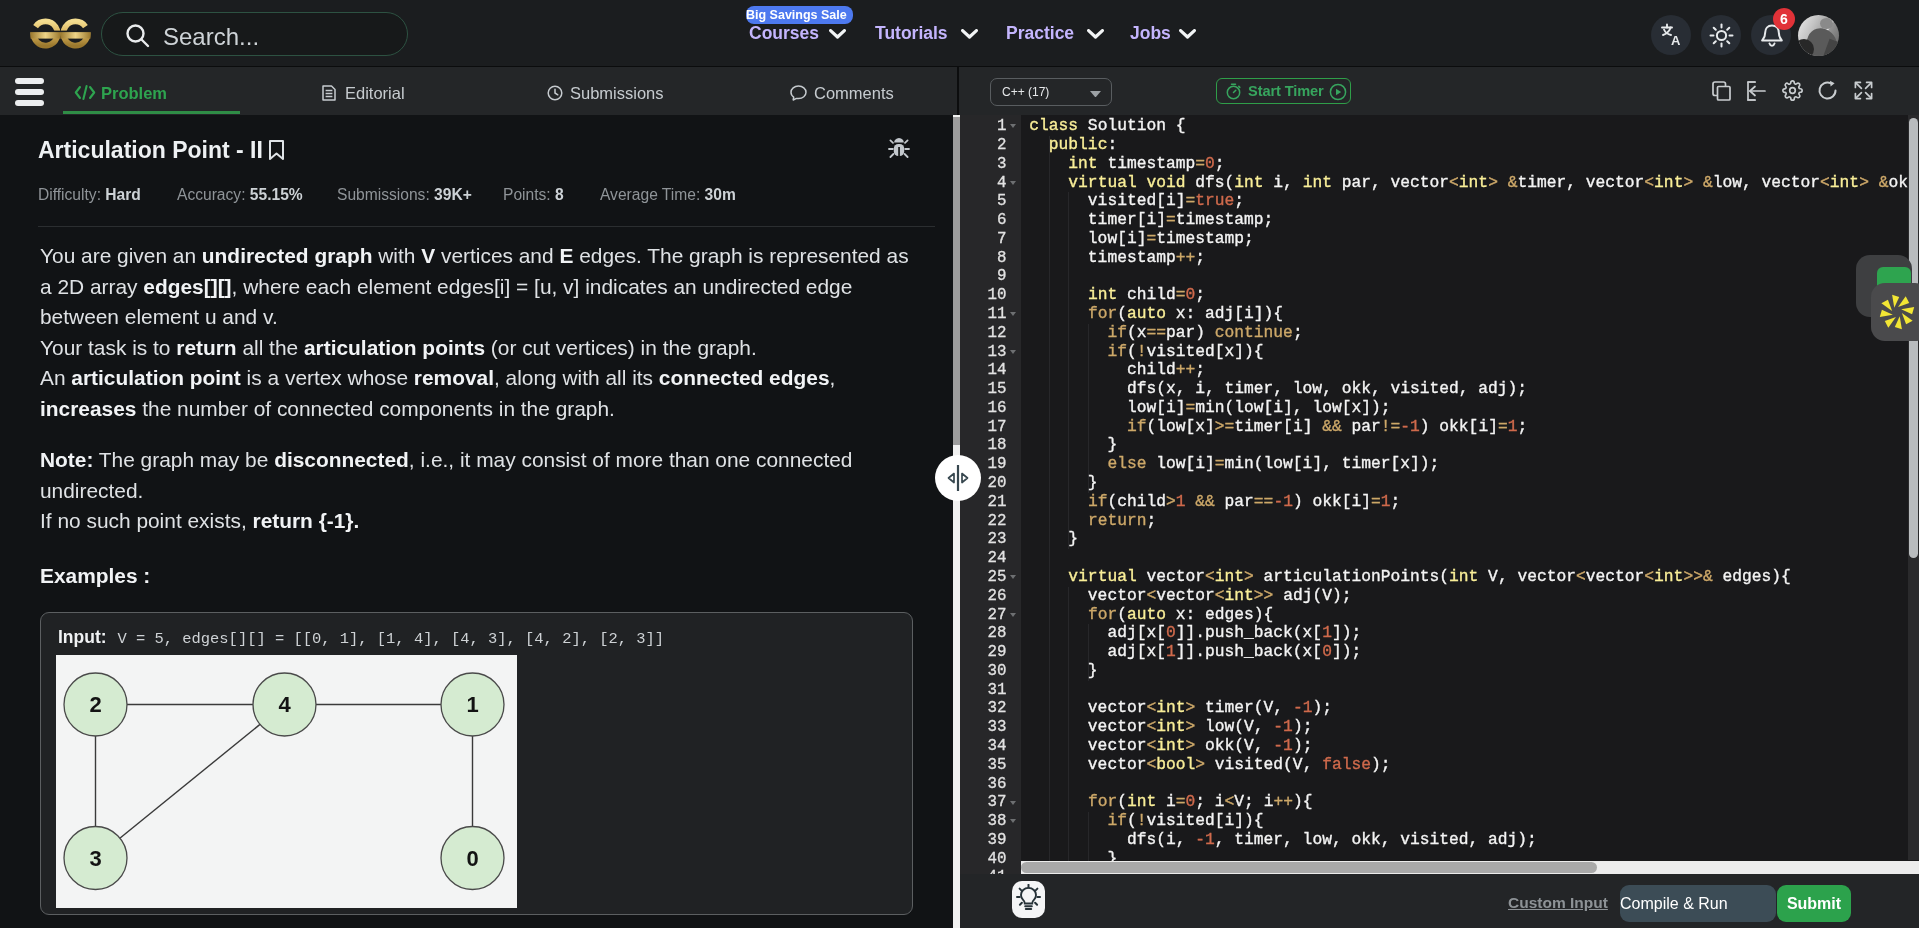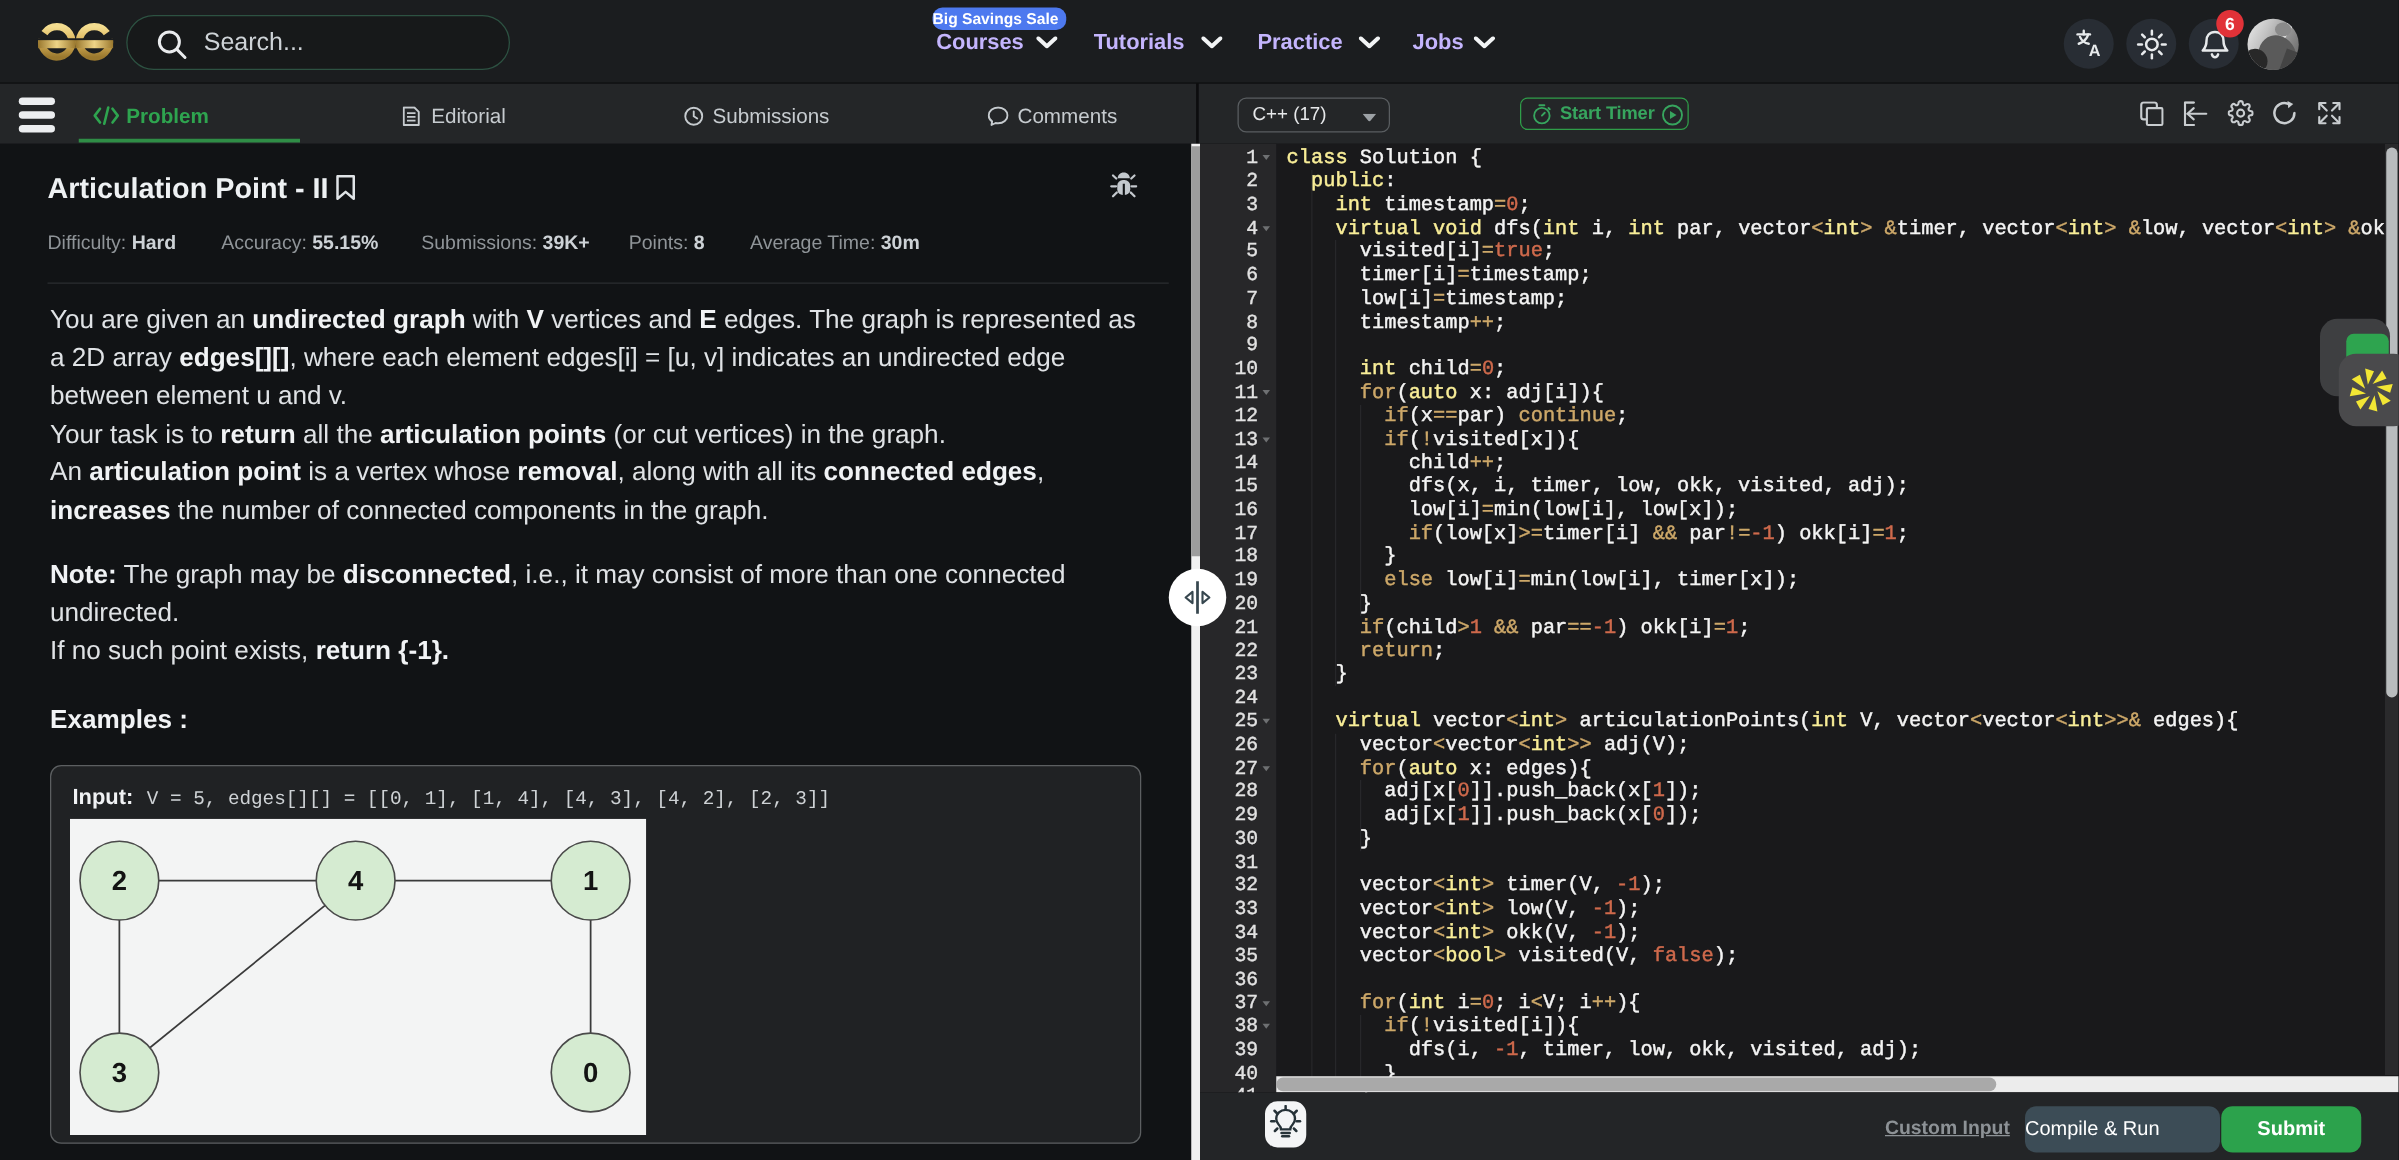--- a/index.html
+++ b/index.html
@@ -2,21 +2,21 @@
 <html><head>
 <meta charset="utf-8">
 <style>
 *{margin:0;padding:0;box-sizing:border-box}
 html,body{width:1919px;height:928px;overflow:hidden;background:#111315;font-family:"Liberation Sans",sans-serif}
 body{position:relative}
 .abs{position:absolute}
 
 #navbar{position:absolute;left:0;top:0;width:1919px;height:67px;background:#1b1d1f;border-bottom:1px solid #0b0c0d}
 #search{position:absolute;left:101px;top:12px;width:307px;height:44px;border:1.5px solid #2d5242;border-radius:22px;background:#17191a}
-#search .ph{position:absolute;left:61px;top:10px;font-size:20px;color:#ced3d7}
+#search .ph{position:absolute;left:61px;top:10px;font-size:24px;color:#ced3d7}
 .navlink{position:absolute;top:23px;font-size:17.5px;font-weight:bold;color:#c4b5fd}
 .chev{position:absolute;top:29px}
 #badge{position:absolute;left:746px;top:6px;width:107px;height:18px;background:#4d79ef;border-radius:8px;color:#fff;font-size:12.5px;font-weight:bold;text-align:left;line-height:18px}
 .cbtn{position:absolute;top:15px;width:40px;height:40px;border-radius:50%;background:#282d34}
 
 #tabbar{position:absolute;left:0;top:67px;width:957px;height:48px;background:#242628}
 #edheader{position:absolute;left:959px;top:67px;width:960px;height:48px;background:#242628}
 #vline{position:absolute;left:957px;top:67px;width:2px;height:48px;background:#0c0d0e}
 .tabtxt{position:absolute;top:17px;font-size:16.5px;color:#c6cbcf}
 #tab-underline{position:absolute;left:63px;top:44px;width:177px;height:3px;background:#2f8d46}
@@ -45,23 +45,23 @@
 #code .s{color:#F9EE98}
 #code .n{color:#CF6A4C}
 #hscroll{position:absolute;left:62px;top:746px;width:898px;height:13px;background:#ececec}
 #hthumb{position:absolute;left:0;top:1px;width:576px;height:11px;background:#a9a9a9;border-radius:6px}
 #vscroll{position:absolute;left:949px;top:0;width:11px;height:745px;background:#2a2a2c}
 #vthumb{position:absolute;left:1px;top:3px;width:9px;height:440px;background:#b9bcbe;border-radius:5px}
 #bottombar{position:absolute;left:959px;top:874px;width:960px;height:54px;background:#232527}
 #bulb{position:absolute;left:53px;top:7px;width:33px;height:37px;background:#f4f5f6;border-radius:10px}
 #custominput{position:absolute;left:549px;top:20px;font-size:15.5px;font-weight:600;color:#8d9296;text-decoration:underline}
 #compile{position:absolute;left:661px;top:10.5px;width:156px;height:37px;background:#3c4c56;border-radius:9px;color:#fff;font-size:16px;font-weight:normal;text-align:left;line-height:37px}
-#submit{position:absolute;left:818px;top:10.5px;width:112px;height:37px;background:#2ca24c;border-radius:9px;color:#fff;font-size:16px;font-weight:bold;text-align:center;line-height:37px}
-
-#langsel{position:absolute;left:31px;top:10.5px;width:122px;height:28px;border:1px solid #595d60;border-radius:7px;color:#e6e8ea;font-size:15px;line-height:26px;padding-left:11px}
+#submit{position:absolute;left:818px;top:10.5px;width:74px;height:37px;background:#2ca24c;border-radius:9px;color:#fff;font-size:16px;font-weight:bold;text-align:center;line-height:37px}
+
+#langsel{position:absolute;left:31px;top:10.5px;width:122px;height:28px;border:1px solid #595d60;border-radius:7px;color:#e6e8ea;font-size:12px;line-height:26px;padding-left:11px}
 #timerbtn{position:absolute;left:257px;top:11px;width:135px;height:26px;border:1px solid #2f9e49;border-radius:6px}
 #timerbtn span{position:absolute;left:31px;top:4px;font-size:14.6px;font-weight:bold;letter-spacing:-0.1px;color:#37a55e}
 
 #fw1{position:absolute;left:1856px;top:255px;width:56px;height:62px;border-radius:14px;background:#3e3f41}
 #fw1 .g{position:absolute;left:21px;top:12px;width:34px;height:29px;border-radius:6px;background:#2ea44f}
 #fw2{position:absolute;left:1871px;top:283px;width:58px;height:58px;border-radius:14px;background:#4a4a4c}
 </style>
 </head>
 <body>
 <div id="navbar">

